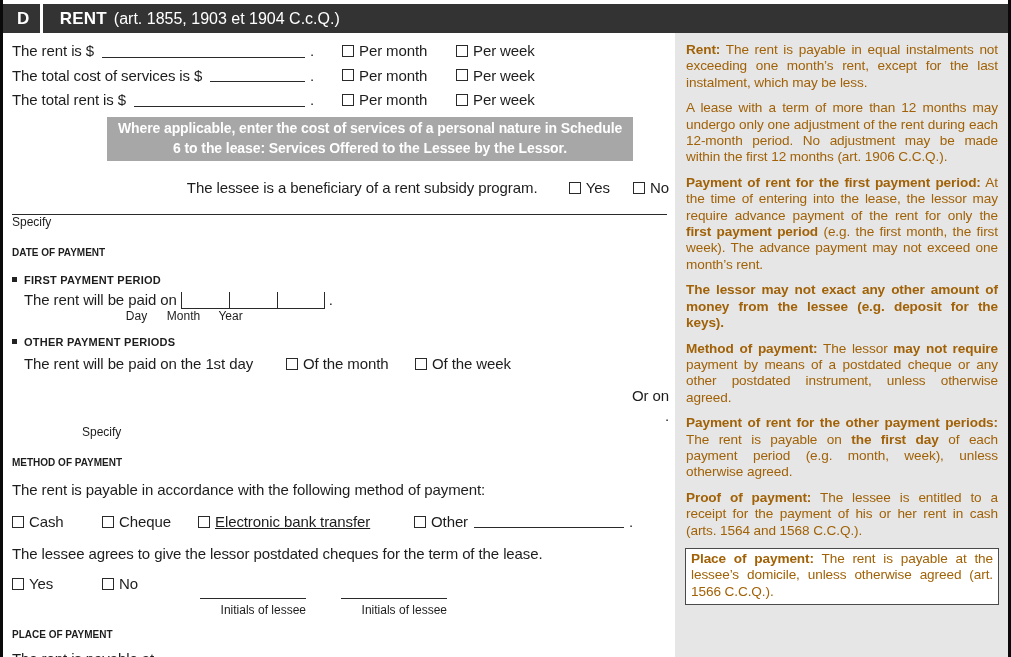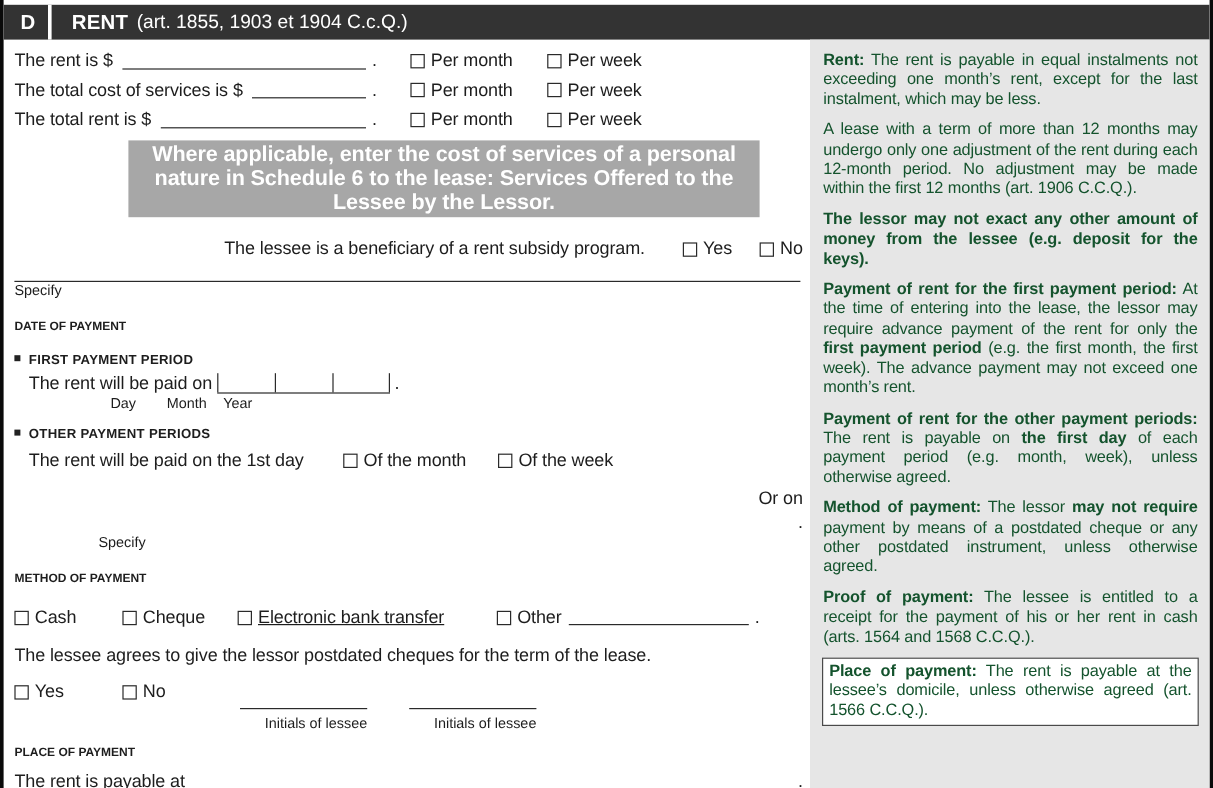--- a/index.html
+++ b/index.html
@@ -25,36 +25,36 @@
         background:#fff; vertical-align:-1px; margin-right:5px; flex:none; }
   .wl { border-bottom:1.5px solid #2a2a2a; display:inline-block; height:13px; }
   .row { display:flex; align-items:center; }
   .money-row { margin-bottom:5.5px; height:19px; }
   .money-left { width:302px; display:flex; align-items:center; }
   .money-left .lbl { white-space:nowrap; }
   .money-left .wl { flex:1; margin:0 5px 0 8px; height:14px; }
   .opt { display:flex; align-items:center; white-space:nowrap; }
   .opt-m { margin-left:28px; width:114px; }
   .notice { margin:8px 36px 0 95px; background:#a7a7a7; color:#fff; font-weight:bold;
-            text-align:center; font-size:18px; line-height:20px; padding:1px 10px 3px; }
+            text-align:center; font-size:14px; line-height:20px; padding:1px 10px 3px; }
   .subsidy { margin-top:17px;justify-content:flex-end; }
   .subsidy .lbl { width:382px; }
   .subsidy .yes { margin-right:23px; }
   .rule { border-bottom:1.3px solid #2a2a2a; margin-top:17px; margin-right:2px; }
   .tiny { font-size:12px; line-height:15px; letter-spacing:0; }
   .h1 { font-weight:bold; font-size:10px; margin-top:13px; letter-spacing:0; }
   .sub { margin-top:9px; font-weight:bold; font-size:11px; letter-spacing:.25px; }
   .sq { display:inline-block; width:5px; height:5px; background:#222; margin-right:7px;
         vertical-align:2px; }
   .indent { padding-left:12px; }
   .bracket { display:inline-flex; height:17px; border-bottom:1.5px solid #2a2a2a;
              vertical-align:-3px; margin-left:4px; }
   .bracket span { width:48px; border-left:1.5px solid #2a2a2a; }
   .bracket span:last-child { border-right:1.5px solid #2a2a2a; }
-  .dmy { margin-left:80px; display:flex; }
+  .dmy { margin-left:101px; display:flex;text-align:center; }
   .dmy span { width:47px; }
   .firstday-row { margin-top:2px; }
   .firstday-row .txt { width:262px; }
   .ofmonth { width:129px; }
   .oron { margin-top:13px; display:flex; align-items:flex-end;flex-direction:column; }
   .oron .wl { flex:1; margin:0 5px 0 6px; }
   .methods { margin-top:13px; }
   .methods .c1 { width:90px; } .methods .c2 { width:96px; } .methods .c3 { width:216px;text-decoration:underline; }
   .methods .c4 { flex:1; }
   .methods .c4 .wl { flex:1; margin:0 5px 0 6px; max-width:150px; }
@@ -62,21 +62,21 @@
   .yesno { margin-top:11px; align-items:flex-start; }
   .yesno .yes { width:90px; } .yesno .no { width:96px; }
   .initials { width:108px; text-align:right; margin-top:10px; }
   .initials .wl { width:106px; height:10px; }
   .initials + .initials { margin-left:33px; }
   .payable { margin-top:5px; display:flex; align-items:center; }
   .payable .wl { flex:1; margin:0 5px 0 6px; }
   .place-cap { margin-left:167px; font-size:12.5px; letter-spacing:0; }
 
   
-  .side { flex:1; background:#e6e6e6; padding:9px 10px 0 11px; color:#14532d;
+  .side { flex:1; background:#e6e6e6; padding:9px 10px 0 11px; color:#a16207;
           font-size:13.6px; line-height:16.4px; text-align:justify; letter-spacing:-0.1px; }
   .side p { margin-bottom:9px; }
   .side b, .pane b { font-weight:bold; }
   .boxed { background:#fff; border:1.6px solid #4a4a4a; padding:2px 5px 4px;
            margin:0 -1px; }
 </style>
 </head>
 <body>
 
 <div class="page">
@@ -185,20 +185,21 @@
       </div>
 
       <div class="oron indent">
         <span>Or on</span>
         <span class="wl"></span>
         <span>.</span>
       </div>
       <div class="tiny" style="margin-left:70px">Specify</div>
 
       <div class="h1">METHOD OF PAYMENT</div>
+      <div style="margin-top:8px">The rent is payable in accordance with the following method of payment:</div>
 
       <div class="row methods">
         <span class="opt c1">
             <span class="cb"></span>
             <span>Cash</span>
           </span>
         <span class="opt c2">
             <span class="cb"></span>
             <span>Cheque</span>
           </span>
@@ -243,22 +244,22 @@
       </div>
       <div class="place-cap">
         <b>Place of payment</b><span> (specify if the payment is made by mail, if applicable)</span>
       </div>
 
     </div>
 
     <aside class="side">
       <p><b>Rent:</b> The rent is payable in equal instalments not exceeding one month’s rent, except for the last instalment, which may be less.</p>
       <p>A lease with a term of more than 12 months may undergo only one adjustment of the rent during each 12-month period. No adjustment may be made within the first 12 months (art. 1906 C.C.Q.).</p>
+      <p><b>Payment of rent for the first payment period:</b> At the time of entering into the lease, the lessor may require advance payment of the rent for only the <b>first payment period</b> (e.g. the first month, the first week). The advance payment may not exceed one month’s rent.</p>
       <p><b>The lessor may not exact any other amount of money from the lessee (e.g. deposit for the keys).</b></p>
-      <p><b>Payment of rent for the first payment period:</b> At the time of entering into the lease, the lessor may require advance payment of the rent for only the <b>first payment period</b> (e.g. the first month, the first week). The advance payment may not exceed one month’s rent.</p>
+      <p><b>Method of payment:</b> The lessor <b>may not require</b> payment by means of a postdated cheque or any other postdated instrument, unless otherwise agreed.</p>
       <p><b>Payment of rent for the other payment periods:</b> The rent is payable on <b>the first day</b> of each payment period (e.g. month, week), unless otherwise agreed.</p>
-      <p><b>Method of payment:</b> The lessor <b>may not require</b> payment by means of a postdated cheque or any other postdated instrument, unless otherwise agreed.</p>
       <p><b>Proof of payment:</b> The lessee is entitled to a receipt for the payment of his or her rent in cash (arts. 1564 and 1568 C.C.Q.).</p>
       <div class="boxed"><b>Place of payment:</b> The rent is payable at the lessee’s domicile, unless otherwise agreed (art. 1566 C.C.Q.).</div>
     </aside>
   </div>
 
 </div>
 
 </body></html>

